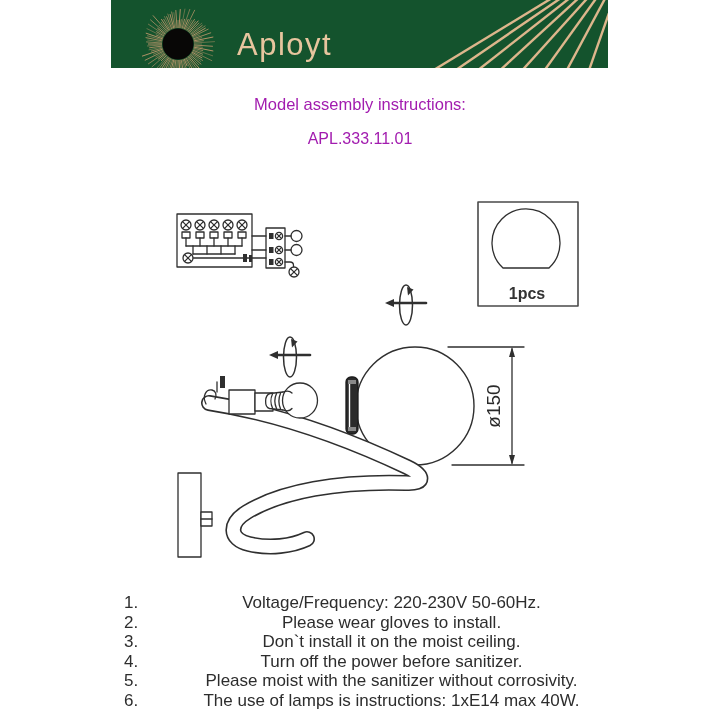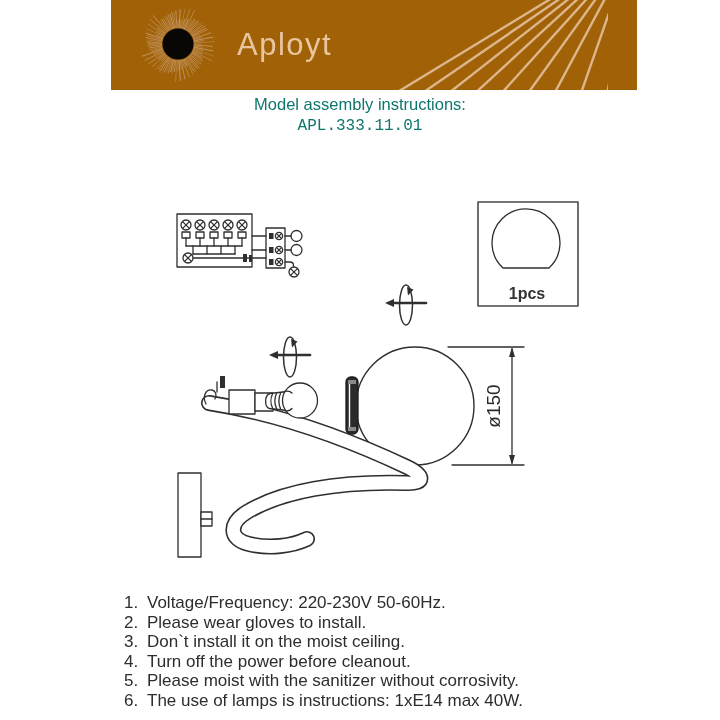--- a/index.html
+++ b/index.html
@@ -1,38 +1,38 @@
 <!DOCTYPE html>
 <html><head>
 <meta charset="utf-8">
 <style>
   html,body{margin:0;padding:0;background:#ffffff;}
   body{font-family:"Liberation Sans",sans-serif;}
   .page{position:relative;width:720px;height:720px;background:#fff;overflow:hidden;}
 
   
-  .banner{position:absolute;left:111px;top:0;width:497px;height:90px;background:#a16207;overflow:hidden;padding-left:29px;}
+  .banner{position:absolute;left:111px;top:0;width:497px;height:68px;background:#14532d;overflow:hidden;}
   .banner svg{position:absolute;left:0;top:0;}
   .brand{position:absolute;left:126px;top:0;height:90px;display:flex;align-items:center;
          color:#e7c59e;font-size:31px;letter-spacing:1.5px;font-weight:400;}
 
   
-  .title{position:absolute;top:94px;left:0;width:720px;text-align:center;color:#0f766e;}
+  .title{position:absolute;top:94px;left:0;width:720px;text-align:center;color:#a21caf;}
   .title .l1{font-size:16.5px;line-height:20px;}
-  .title .l2{font-size:16px;line-height:20px;margin-top:2px;font-family:Liberation Mono, monospace;}
+  .title .l2{font-size:16px;line-height:20px;margin-top:15px;}
 
   
   .diagram-svg{position:absolute;left:0;top:0;}
 
   
   .list{position:absolute;left:124px;top:593px;width:512px;color:#2d2d2d;
         font-size:17px;line-height:19.6px;}
   .row{display:flex;}
   .row .n{width:23px;flex:none;}
-  .row .t{flex:1;}
+  .row .t{flex:1;text-align:center;}
 </style>
 </head>
 <body>
 
 <div class="page">
 
   <div class="banner">
     <svg width="497" height="90" viewBox="0 0 497 90">
       <g>
         <g>
@@ -282,21 +282,21 @@
     <div class="row">
       <span class="n">2.</span>
       <span class="t">Please wear gloves to install.</span>
     </div>
     <div class="row">
       <span class="n">3.</span>
       <span class="t">Don`t install it on the moist ceiling.</span>
     </div>
     <div class="row">
       <span class="n">4.</span>
-      <span class="t">Turn off the power before cleanout.</span>
+      <span class="t">Turn off the power before sanitizer.</span>
     </div>
     <div class="row">
       <span class="n">5.</span>
       <span class="t">Please moist with the sanitizer without corrosivity.</span>
     </div>
     <div class="row">
       <span class="n">6.</span>
       <span class="t">The use of lamps is instructions: 1xE14 max 40W.</span>
     </div>
   </div>

